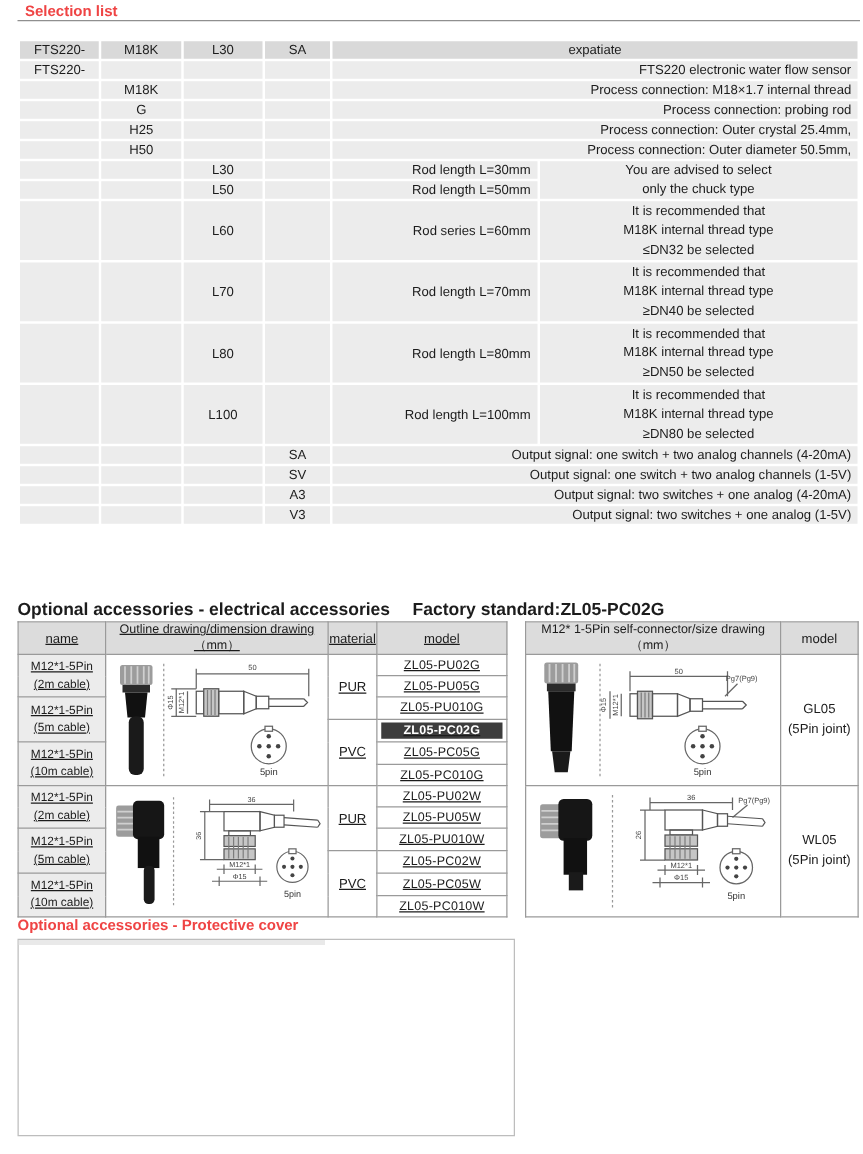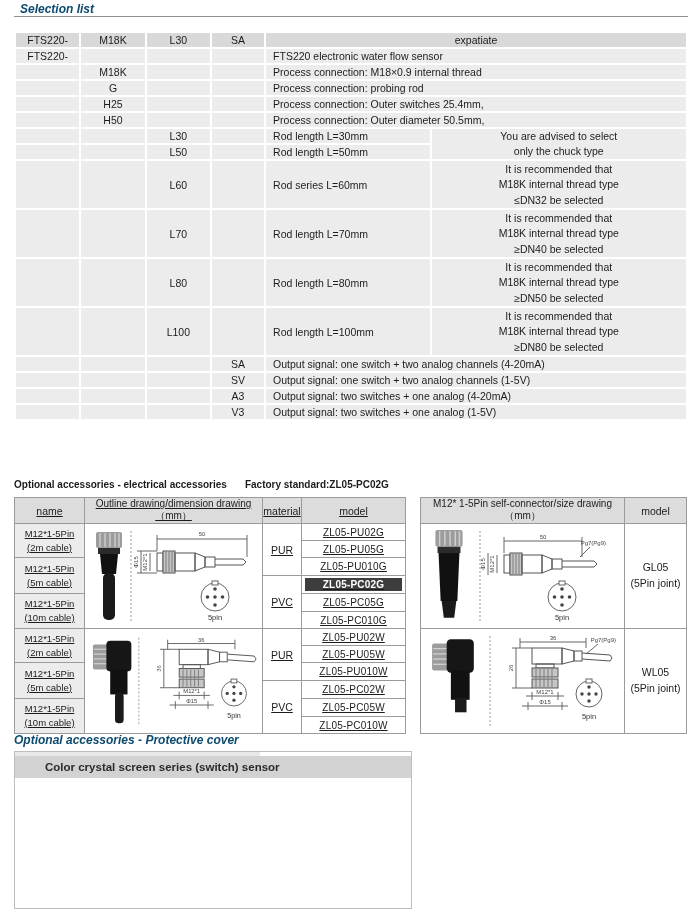--- a/index.html
+++ b/index.html
@@ -1,31 +1,31 @@
 <!DOCTYPE html>
 <html><head>
 <meta charset="utf-8">
 <style>
   html,body{margin:0;padding:0;}
   body{width:690px;height:923px;background:#fff;font-family:"Liberation Sans",sans-serif;color:#1c1c1c;position:relative;overflow:hidden;}
   .abs{position:absolute;}
-  .sec-title{font-size:12px;font-weight:bold;color:#0c4a6e;font-style:italic;}
+  .sec-title{font-size:12px;font-weight:bold;color:#ef4444;}
   .divider{height:1px;background:#8f8f8f;}
 
   
   .sel-table{border-collapse:separate;border-spacing:2px;table-layout:fixed;width:674px;}
   .sel-table th,.sel-table td{background:#ececec;font-size:10.5px;font-weight:normal;padding:0 5px;height:14px;line-height:1.2;vertical-align:middle;}
   .sel-table th{background:#d9d9d9;text-align:center;}
   .sel-table td.code{text-align:center;}
-  .sel-table td.desc{text-align:left;padding-left:7px;}
+  .sel-table td.desc{text-align:right;padding-left:7px;}
   .sel-table td.note{text-align:center;line-height:1.45;}
   .sel-table td.tall{height:47px;}
 
   
-  .acc-head{font-size:10px;font-weight:bold;}
+  .acc-head{font-size:14px;font-weight:bold;}
   .acc-head .gap{display:inline-block;width:18px;}
   .acc-table{border-collapse:collapse;table-layout:fixed;font-size:10.5px;}
   .acc-table th,.acc-table td{border:1px solid #9a9a9a;text-align:center;padding:0;vertical-align:middle;}
   .acc-table th{background:#dcdcdc;font-weight:normal;height:20px;}
   .name-cell{background:#ececec;font-size:9.5px;line-height:1.45;}
   .model-cell{height:16px;font-size:10px;letter-spacing:.2px;}
   .mat-cell{font-size:10.5px;}
   .hl{background:#3d3d3d;color:#fff;font-weight:bold;margin:1px 3px;padding:1px 16px;font-size:10px;}
   .draw-flex{display:flex;align-items:center;justify-content:flex-start;padding:3px 0 3px 6px;}
   .dimtxt{font-size:6px;fill:#444;}
@@ -67,35 +67,35 @@
     <td></td>
         <td></td>
         <td></td>
     <td colspan="2" class="desc">FTS220 electronic water flow sensor</td>
   </tr>
   <tr>
     <td></td>
     <td class="code">M18K</td>
     <td></td>
         <td></td>
-    <td colspan="2" class="desc">Process connection: M18×0.9 internal thread</td>
+    <td colspan="2" class="desc">Process connection: M18×1.7 internal thread</td>
   </tr>
   <tr>
     <td></td>
     <td class="code">G</td>
     <td></td>
         <td></td>
     <td colspan="2" class="desc">Process connection: probing rod</td>
   </tr>
   <tr>
     <td></td>
     <td class="code">H25</td>
     <td></td>
         <td></td>
-    <td colspan="2" class="desc">Process connection: Outer switches 25.4mm,</td>
+    <td colspan="2" class="desc">Process connection: Outer crystal 25.4mm,</td>
   </tr>
   <tr>
     <td></td>
     <td class="code">H50</td>
     <td></td>
         <td></td>
     <td colspan="2" class="desc">Process connection: Outer diameter 50.5mm,</td>
   </tr>
   <tr>
     <td></td>
@@ -492,14 +492,13 @@
     </td>
     <td style="font-size:10.5px;line-height:1.5;">WL05<br>(5Pin joint)</td>
   </tr>
 </tbody>
   </table>
 
 <div class="abs sec-title" style="left:14px;top:733px;">Optional accessories - Protective cover</div>
 
 <div class="pbox abs" style="left:14px;top:751px;">
   <div class="pbox-strip"></div>
-  <div class="pbox-title">Color crystal screen series (switch) sensor</div>
 </div>
 
 </body></html>

